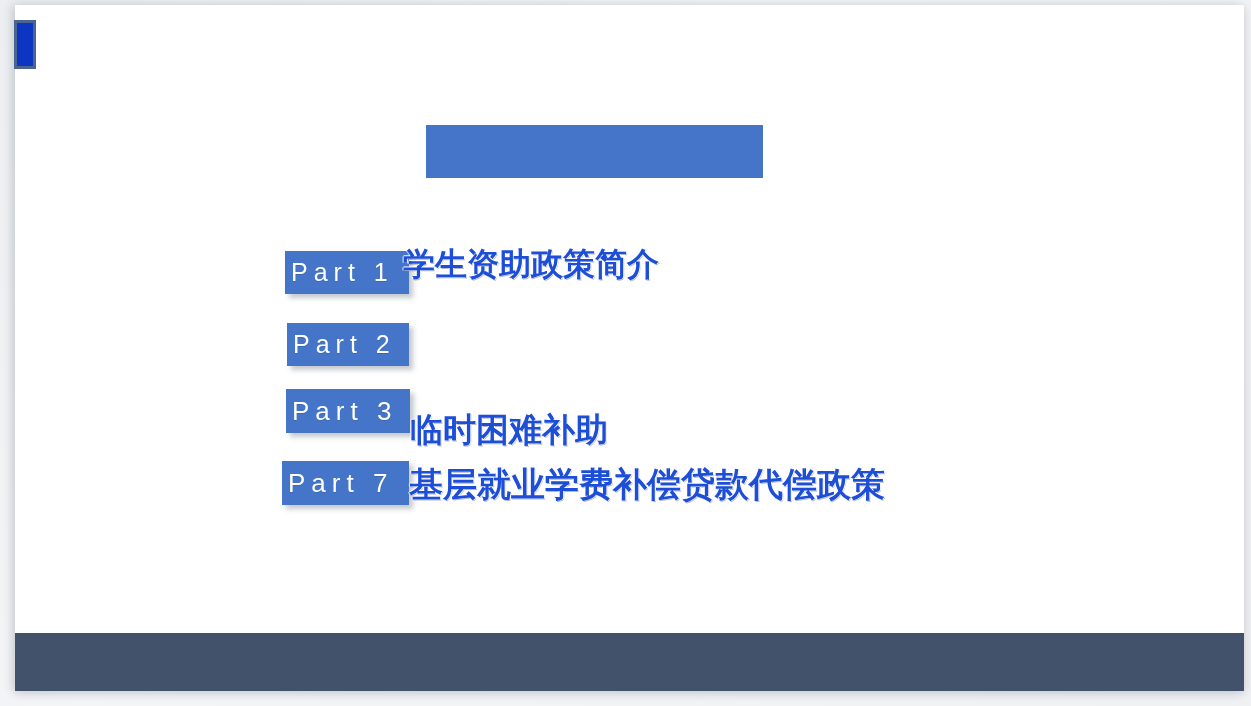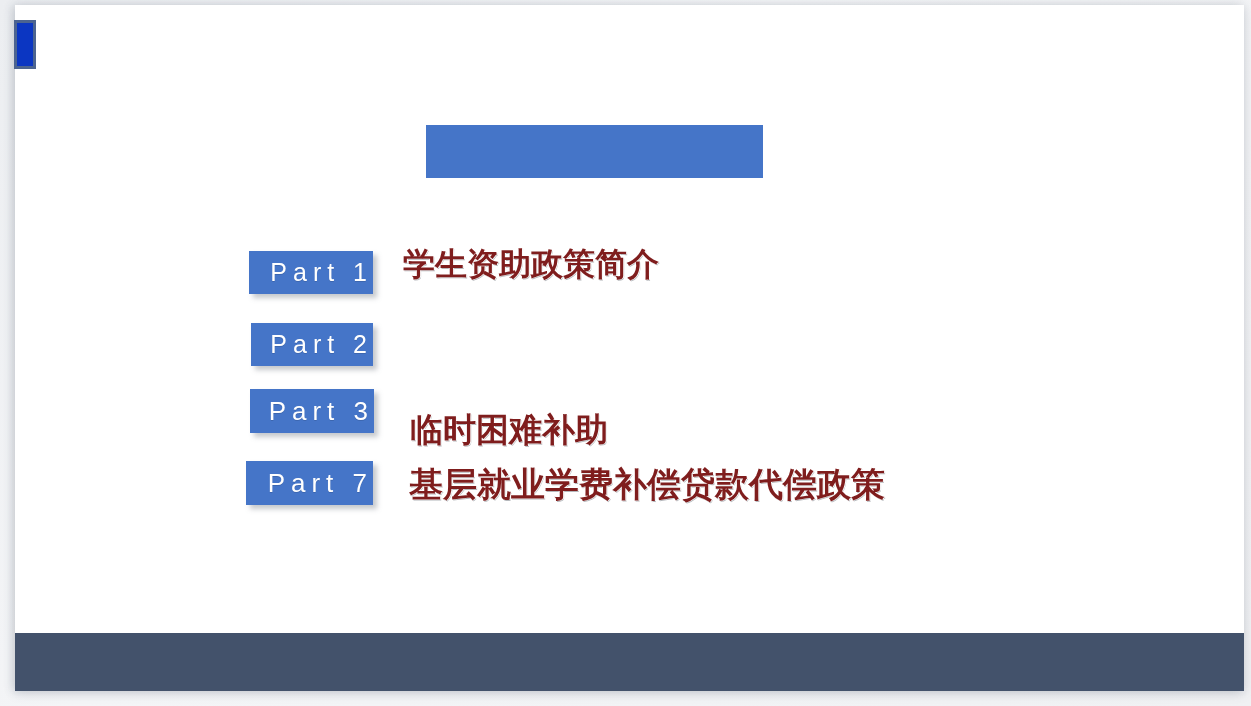--- a/index.html
+++ b/index.html
@@ -77,34 +77,35 @@
     position: relative;
     height: 68px;
   }
 
   .part-chip {
     position: absolute;
     background: #4575c8;
     box-shadow: 4px 4px 5px rgba(120, 126, 136, 0.42);
     display: flex;
     align-items: center;
-    justify-content: flex-end;
+    justify-content: flex-start;
     box-sizing: border-box;
+    margin-left: 36px;
   }
   .part-chip-label {
     color: #ffffff;
     font-weight: normal;
     line-height: 1;
     white-space: pre;
     text-shadow: 0 1px 0 rgba(0,0,0,0.12);
   }
 
   .row-title {
     position: absolute;
-    color: #7f1d1d;
+    color: #1d4ed8;
     font-weight: bold;
     line-height: 1;
     white-space: pre;
     text-shadow:
        1px  0   0 rgba(255,255,255,0.95),
       -1px  0   0 rgba(255,255,255,0.80),
        0   -1px 0 rgba(255,255,255,0.95),
        1px  1px 0 rgba(120,125,133,0.55);
   }
 

